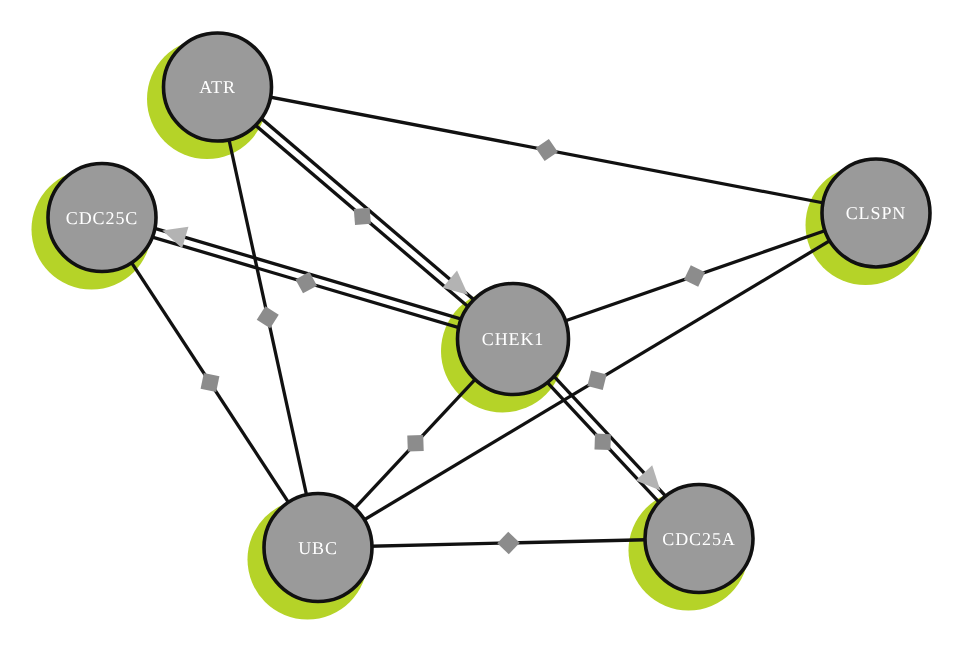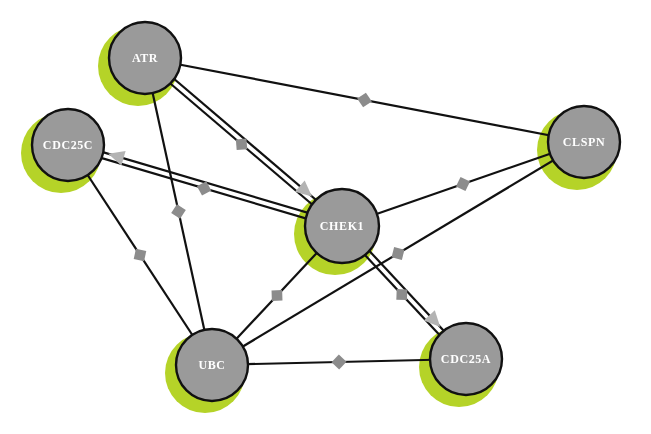--- a/index.html
+++ b/index.html
@@ -1,19 +1,18 @@
 <!DOCTYPE html>
 <html><head>
 <meta charset="utf-8">
 <style>
   html,body{margin:0;padding:0;background:#ffffff;}
   .canvas-wrap{
     width:651px;height:434px;position:relative;overflow:hidden;background:#ffffff;
     font-family:"Liberation Serif","DejaVu Serif",serif;
-    font-weight:bold;
   }
   svg{display:block;}
   .node-label{
     fill:#ffffff;
     font-family:"Liberation Serif","DejaVu Serif",serif;
     font-size:12px;
     letter-spacing:0.6px;
     text-anchor:middle;
     pointer-events:none;
   }

